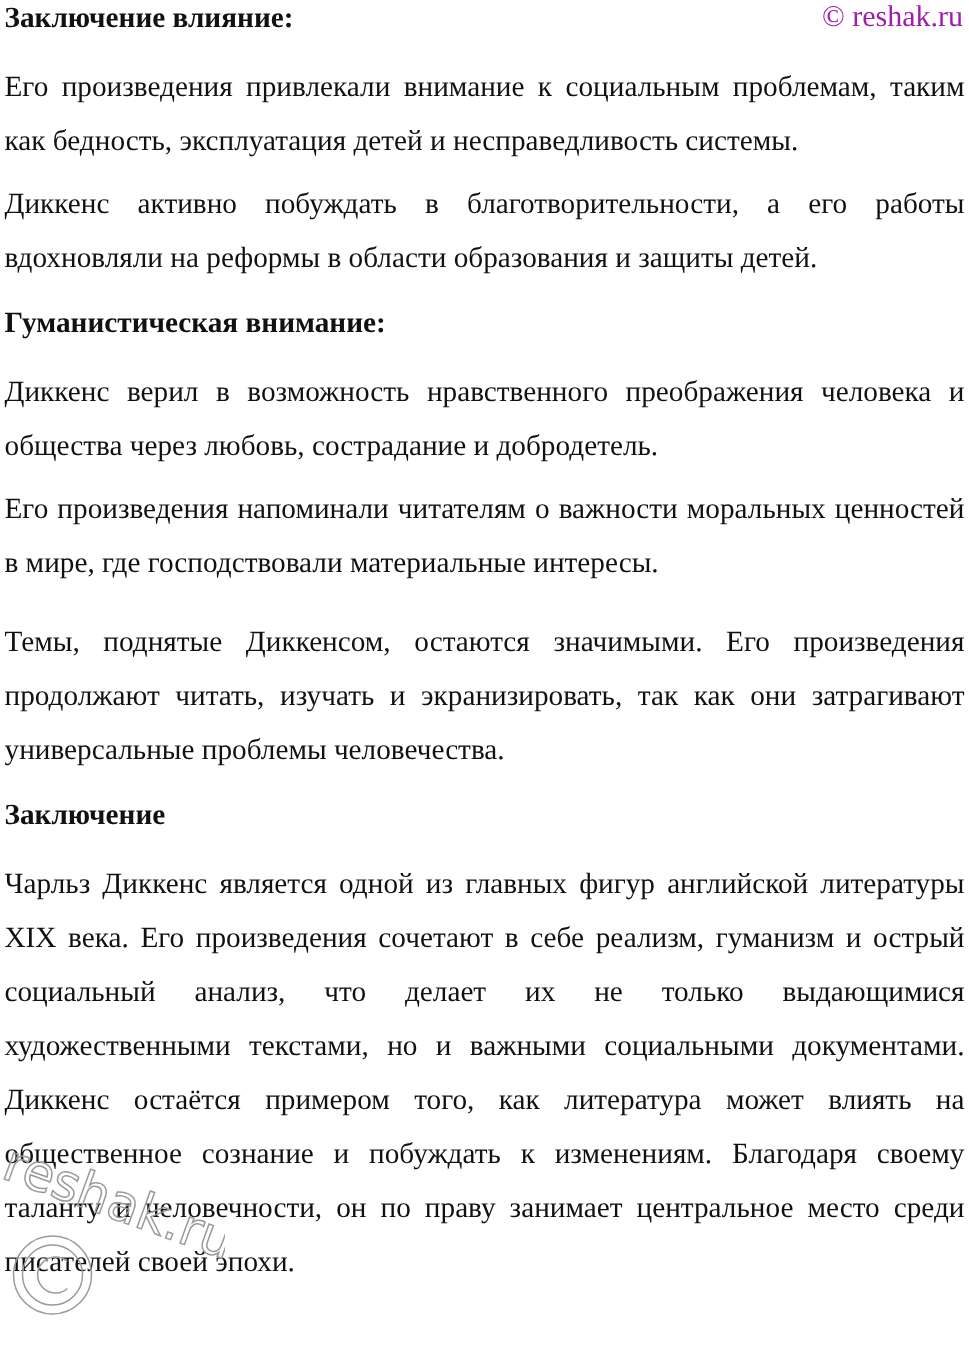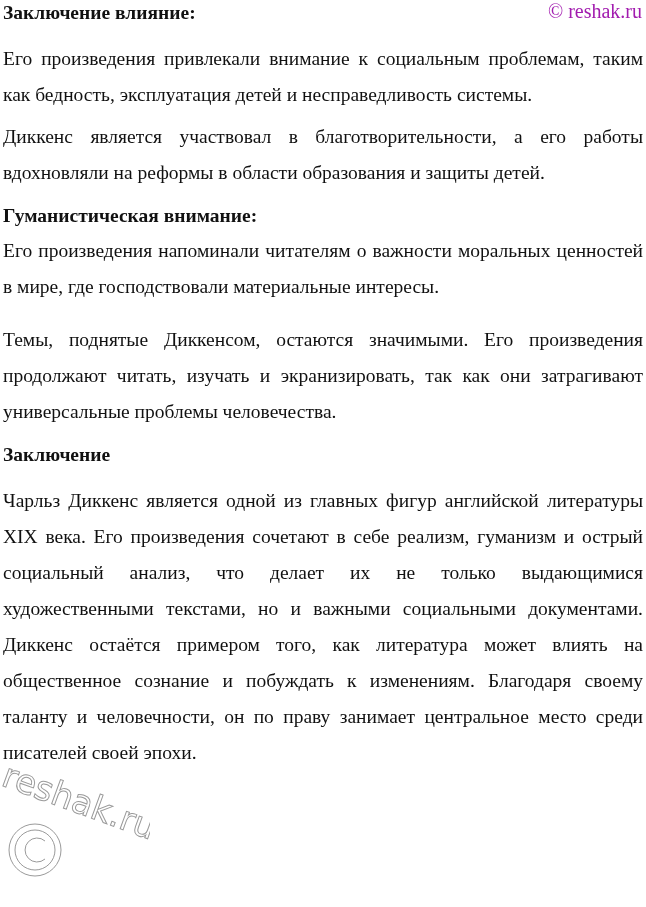--- a/index.html
+++ b/index.html
@@ -52,23 +52,24 @@
   </style>
 </head>
 <body>
 
 <div class="copyright">© reshak.ru</div>
 
 <div class="page">
 
   <h3 class="heading" style="margin-top:2px;">Заключение влияние:</h3>
   <p class="para" style="margin-top:17px;font-family:Liberation Serif, serif;">Его произведения привлекали внимание к социальным проблемам, таким как бедность, эксплуатация детей и несправедливость системы.</p>
-  <p class="para" style="margin-top:6px;">Диккенс является участвовал в благотворительности, а его работы вдохновляли на реформы в области образования и защиты детей.</p>
+  <p class="para" style="margin-top:6px;">Диккенс активно побуждать в благотворительности, а его работы вдохновляли на реформы в области образования и защиты детей.</p>
 
   <h3 class="heading" style="margin-top:14px;">Гуманистическая внимание:</h3>
+  <p class="para" style="margin-top:17px;">Диккенс верил в возможность нравственного преображения человека и общества через любовь, сострадание и добродетель.</p>
   <p class="para" style="margin-top:6px;">Его произведения напоминали читателям о важности моральных ценностей в мире, где господствовали материальные интересы.</p>
 
   <p class="para" style="margin-top:17px;">Темы, поднятые Диккенсом, остаются значимыми. Его произведения продолжают читать, изучать и экранизировать, так как они затрагивают универсальные проблемы человечества.</p>
 
   <h3 class="heading" style="margin-top:14px;">Заключение</h3>
   <p class="para" style="margin-top:17px;">Чарльз Диккенс является одной из главных фигур английской литературы XIX века. Его произведения сочетают в себе реализм, гуманизм и острый социальный анализ, что делает их не только выдающимися художественными текстами, но и важными социальными документами. Диккенс остаётся примером того, как литература может влиять на общественное сознание и побуждать к изменениям. Благодаря своему таланту и человечности, он по праву занимает центральное место среди писателей своей эпохи.</p>
 
 </div>
 
 <svg class="watermark" viewBox="0 0 160 150" xmlns="http://www.w3.org/2000/svg">

